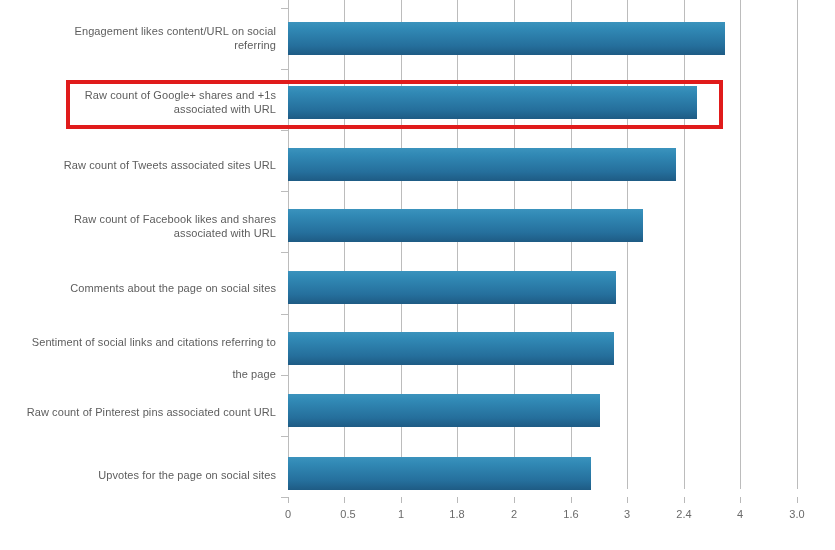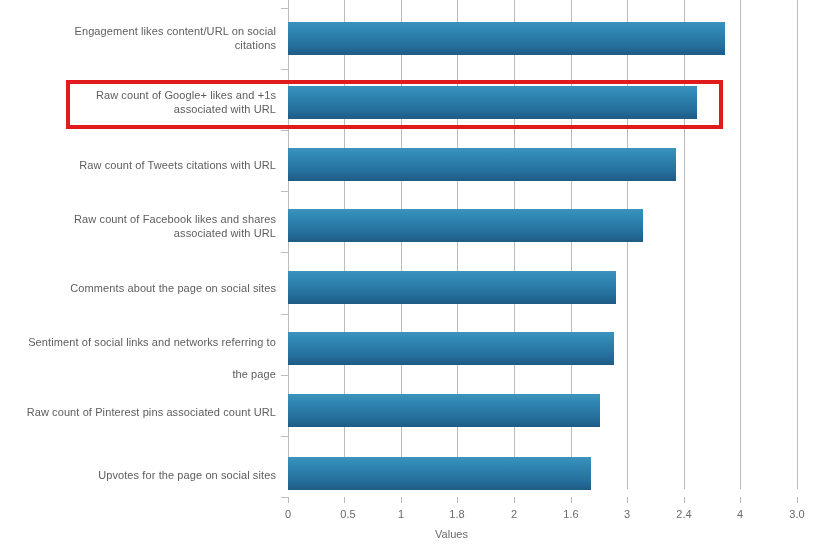--- a/index.html
+++ b/index.html
@@ -145,43 +145,43 @@
   <div class="bar" style="left:288px; top:86px;  width:409px"></div>
   <div class="bar" style="left:288px; top:148px; width:388px"></div>
   <div class="bar" style="left:288px; top:209px; width:355px"></div>
   <div class="bar" style="left:288px; top:271px; width:328px"></div>
   <div class="bar" style="left:288px; top:332px; width:326px"></div>
   <div class="bar" style="left:288px; top:394px; width:312px"></div>
   <div class="bar" style="left:288px; top:457px; width:303px"></div>
 
   <div class="cat-label-wrap" style="top:24px">
     <div class="cat-label">Engagement likes content/URL on social</div>
-    <div class="cat-label" style="top:14px">citations</div>
+    <div class="cat-label" style="top:14px">referring</div>
   </div>
 
   <div class="cat-label-wrap" style="top:88px">
-    <div class="cat-label">Raw count of Google+ likes and +1s</div>
+    <div class="cat-label">Raw count of Google+ shares and +1s</div>
     <div class="cat-label" style="top:14px">associated with URL</div>
   </div>
 
   <div class="cat-label-wrap" style="top:158px">
-    <div class="cat-label">Raw count of Tweets citations with URL</div>
+    <div class="cat-label">Raw count of Tweets associated sites URL</div>
   </div>
 
   <div class="cat-label-wrap" style="top:212px">
     <div class="cat-label">Raw count of Facebook likes and shares</div>
     <div class="cat-label" style="top:14px">associated with URL</div>
   </div>
 
   <div class="cat-label-wrap" style="top:281px">
     <div class="cat-label">Comments about the page on social sites</div>
   </div>
 
   <div class="cat-label-wrap" style="top:335px">
-    <div class="cat-label">Sentiment of social links and networks referring to</div>
+    <div class="cat-label">Sentiment of social links and citations referring to</div>
     <div class="cat-label" style="top:32px">the page</div>
   </div>
 
   <div class="cat-label-wrap" style="top:405px">
     <div class="cat-label">Raw count of Pinterest pins associated count URL</div>
   </div>
 
   <div class="cat-label-wrap" style="top:468px">
     <div class="cat-label">Upvotes for the page on social sites</div>
   </div>
@@ -190,19 +190,16 @@
   <div class="x-tick-label" style="left:348px">0.5</div>
   <div class="x-tick-label" style="left:401px">1</div>
   <div class="x-tick-label" style="left:457px">1.8</div>
   <div class="x-tick-label" style="left:514px">2</div>
   <div class="x-tick-label" style="left:571px">1.6</div>
   <div class="x-tick-label" style="left:627px">3</div>
   <div class="x-tick-label" style="left:684px">2.4</div>
   <div class="x-tick-label" style="left:740px">4</div>
   <div class="x-tick-label" style="left:797px">3.0</div>
 
-  <div class="x-axis-title">
-    <span>Values</span>
-  </div>
 
   <div class="highlight-box"></div>
 
 </div>
 
 </body></html>

